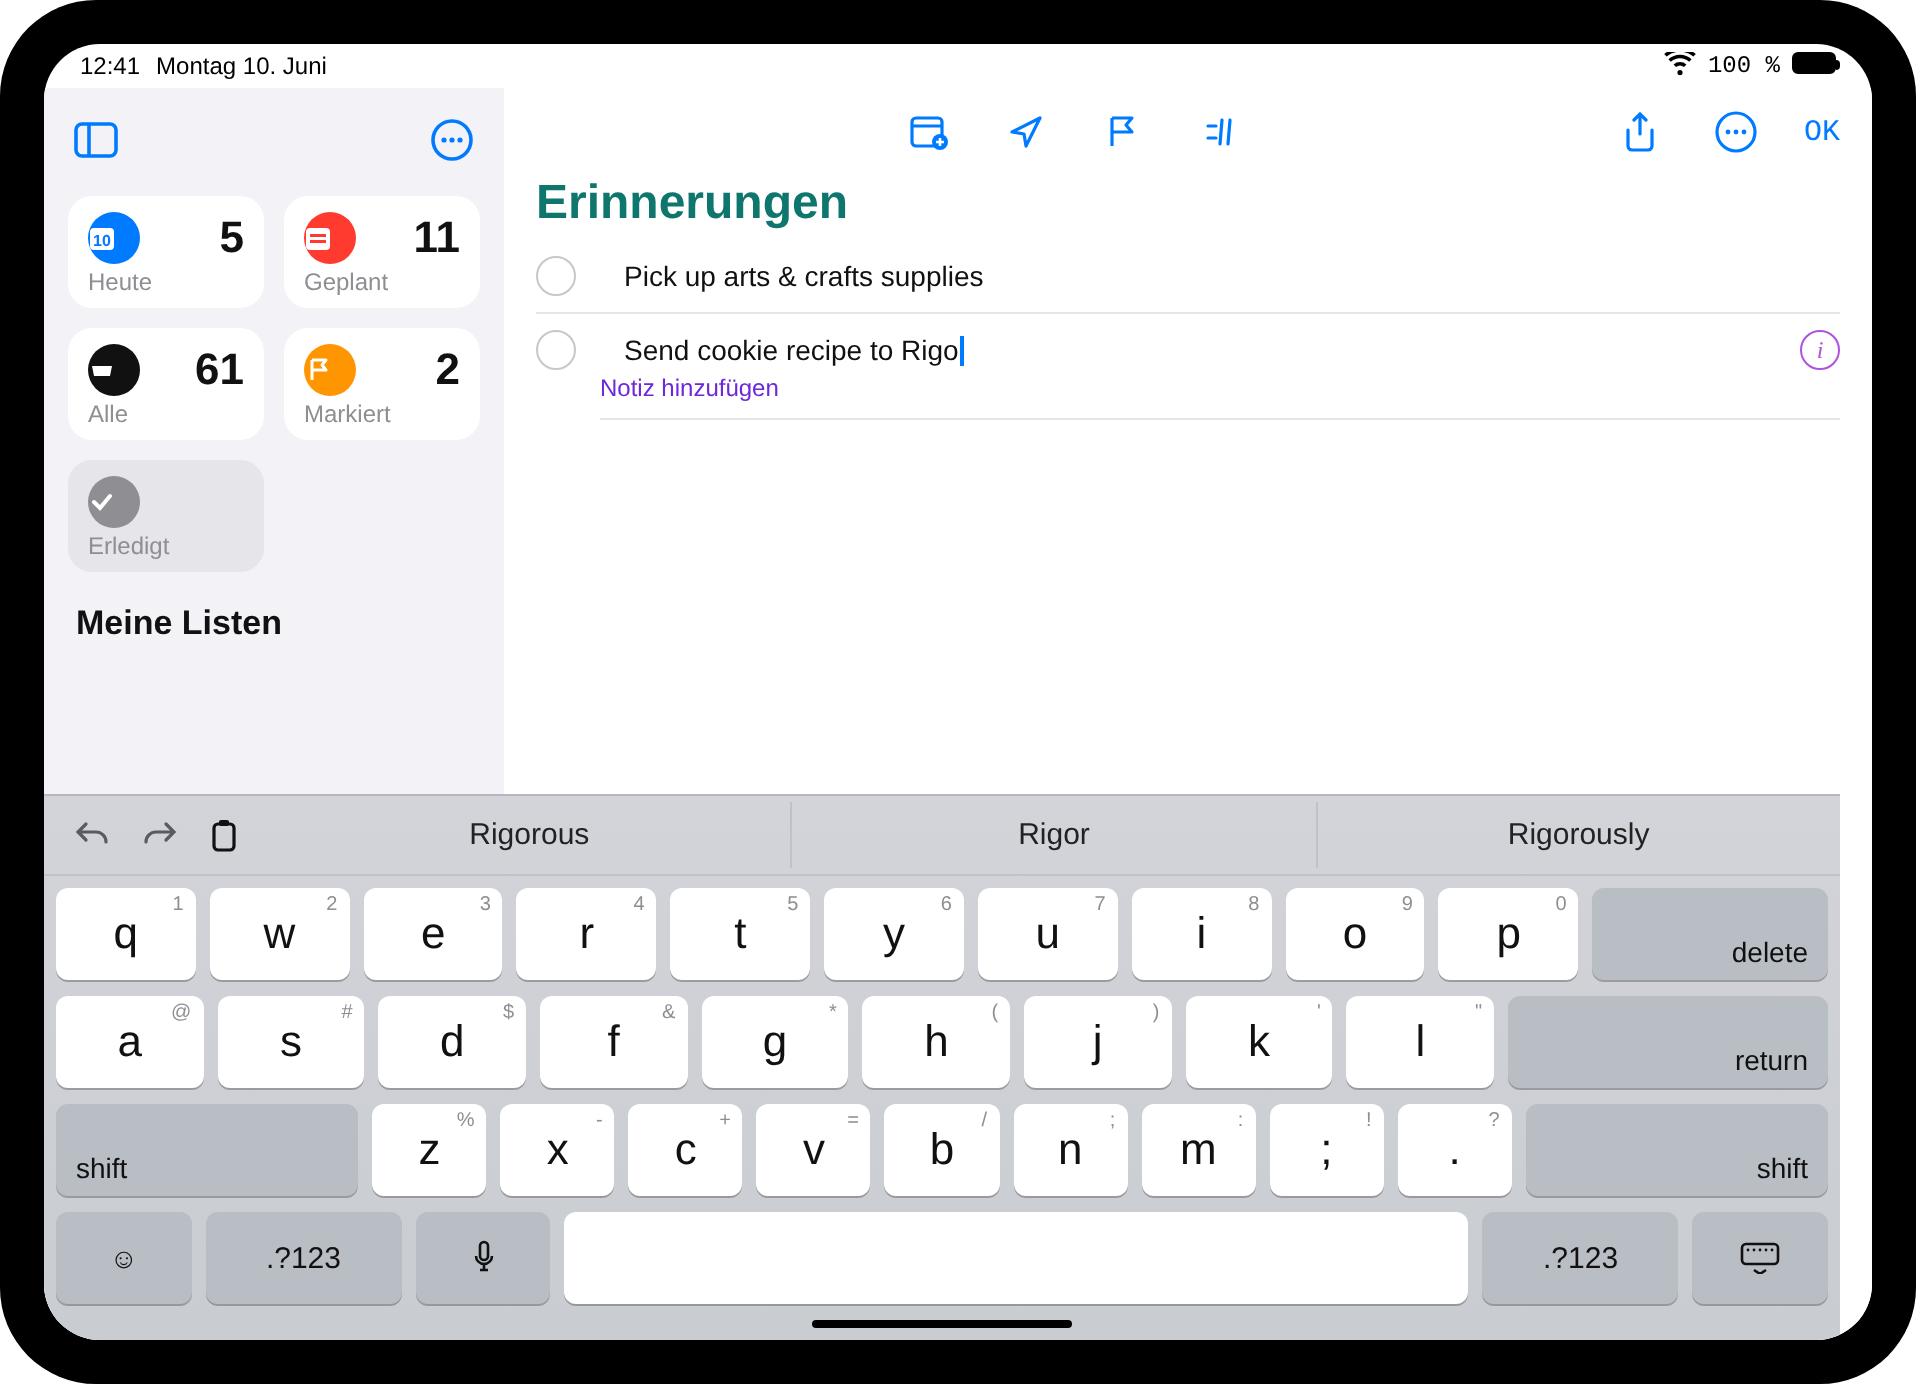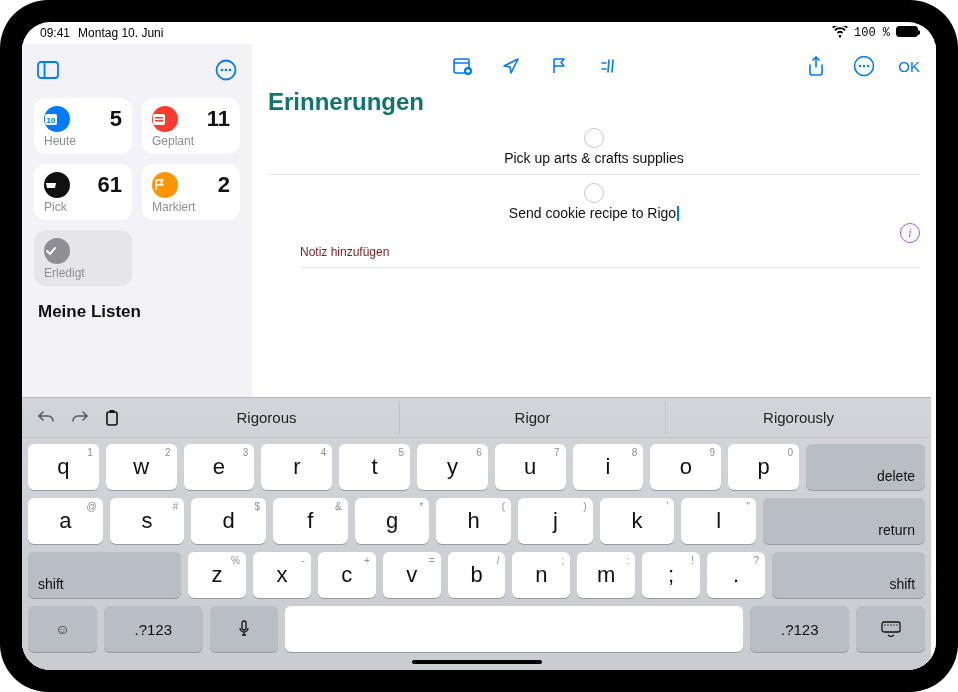--- a/index.html
+++ b/index.html
@@ -28,34 +28,34 @@
   .card.sel { background:#e5e5ea;}
   .card-top { display:flex; justify-content:space-between; align-items:center;}
   .badge { width:26px; height:26px; border-radius:50%; display:flex; align-items:center; justify-content:flex-start; color:#fff;}
   .badge.blue{background:#007aff;} .badge.red{background:#ff3b30;} .badge.black{background:#111;} .badge.orange{background:#ff9500;} .badge.gray{background:#8e8e93;}
   .card .count { font-size:22px; font-weight:700; color:#111; }
   .card .lbl { font-size:12px; color:#8e8e93; margin-top:2px;}
   .section-header { font-size:17px; font-weight:700; color:#111; margin-top:16px; padding-left:4px;}
 
   
   .main { flex:1; background:#fff; display:flex; flex-direction:column;}
-  .toolbar { height:44px; display:flex; align-items:center; justify-content:space-between; padding:0 16px;}
+  .toolbar { height:44px; display:flex; align-items:center; justify-content:space-between; padding:0 16px;font-family:Liberation Mono, monospace;}
   .tb-left, .tb-right, .tb-center { display:flex; gap:20px; align-items:center; color:#007aff; }
   .ok { font-size:15px; color:#007aff; }
   .list-title { font-size:24px; font-weight:700; color:#0f766e; padding:0 16px 4px 16px;}
   .items { padding:0 16px;}
-  .item { display:flex; align-items:center; gap:2px; border-bottom:1px solid #e5e5ea; padding:8px 0;flex-direction:column;}
+  .item { display:flex; align-items:center; gap:24px; border-bottom:1px solid #e5e5ea; padding:8px 0;}
   .circle { width:20px; height:20px; border:1.5px solid #c7c7cc; border-radius:50%; flex-shrink:0;}
   .item-text { font-size:14px; color:#111; position:relative;}
   .cursor { display:inline-block; width:2px; height:15px; background:#007aff; vertical-align:text-bottom; margin-left:1px;}
-  .sub { font-size:12px; color:#7f1d1d; margin-left:32px; margin-top:-6px; margin-bottom:6px; border-bottom:1px solid #e5e5ea; padding-bottom:8px;}
+  .sub { font-size:12px; color:#6d28d9; margin-left:32px; margin-top:-6px; margin-bottom:6px; border-bottom:1px solid #e5e5ea; padding-bottom:8px;}
   .info-btn { margin-left:auto; width:20px; height:20px; border:1.5px solid #af52de; border-radius:50%; color:#af52de; font-size:12px; display:flex;align-items:center;justify-content:center; font-style:italic; font-family:serif;}
 
   
-  .keyboard { position:absolute; left:0; right:5px; bottom:0; background:linear-gradient(#d2d4d9,#c9ccd1); border-top:1px solid #b5b8bd; }
+  .keyboard { position:absolute; left:0; right:16px; bottom:0; background:linear-gradient(#d2d4d9,#c9ccd1); border-top:1px solid #b5b8bd; }
   .kb-sugbar { display:flex; align-items:center; height:40px; border-bottom:1px solid #bfc2c7;}
   .kb-tools { display:flex; gap:14px; padding:0 14px; color:#4d4d52;}
   .kb-sugs { flex:1; display:flex;}
   .kb-sug { flex:1; text-align:center; font-size:15px; color:#222; padding:8px 0;}
   .kb-sug:not(:last-child){border-right:1px solid #bfc2c7;}
   .kb-rows { padding:6px 6px 10px 6px;}
   .kb-row { display:flex; gap:7px; margin-bottom:8px; align-items:stretch;}
   .key { background:#fff; border-radius:6px; box-shadow:0 1px 0 rgba(0,0,0,.25); display:flex; align-items:center; justify-content:center; font-size:22px; color:#111; position:relative; height:46px; flex:1; cursor:pointer;}
   .key.gray { background:#b9bdc4; }
   .key .alt { position:absolute; top:3px; right:6px; font-size:10px; color:#8e8e93;}
@@ -69,21 +69,21 @@
 </style>
 </head>
 <body>
 
 <div class="device">
   <div class="screen">
     <div class="drag-handle">•••</div>
 
     <div class="status">
       <div class="left">
-        <span>09:41</span>
+        <span>12:41</span>
         <span class="date">Montag 10. Juni</span>
       </div>
       <div class="right">
         <span>
           <svg width="16" height="12" viewBox="0 0 16 12">
               <path d="M8 10.5a1.3 1.3 0 100 2.6 1.3 1.3 0 000-2.6zm-3.2-2.8a5 5 0 016.4 0l-1.2 1.3a3.2 3.2 0 00-4 0zm-2.6-2.6a8.6 8.6 0 0111.6 0l-1.2 1.3a6.8 6.8 0 00-9.2 0zM.1 2.5a12.2 12.2 0 0115.8 0l-1.2 1.3a10.4 10.4 0 00-13.4 0z" fill="#000" transform="translate(0,-1.5)"></path>
             </svg>
         </span>
         <span>100 %</span>
         <span class="battery-wrap">
@@ -140,21 +140,21 @@
           </div>
           <div class="card">
             <div class="card-top">
               <div class="badge black">
                   <svg width="14" height="14" viewBox="0 0 14 14">
                     <path d="M2 5h10l-1 5H3z" fill="#fff"></path>
                   </svg>
                 </div>
               <div class="count">61</div>
             </div>
-            <div class="lbl">Pick</div>
+            <div class="lbl">Alle</div>
           </div>
           <div class="card">
             <div class="card-top">
               <div class="badge orange">
                   <svg width="14" height="14" viewBox="0 0 14 14">
                     <path d="M4 2v10M4 2h7l-2 2.5L11 7H4" stroke="#fff" stroke-width="1.5" fill="none" stroke-linejoin="round"></path>
                   </svg>
                 </div>
               <div class="count">2</div>
             </div>

